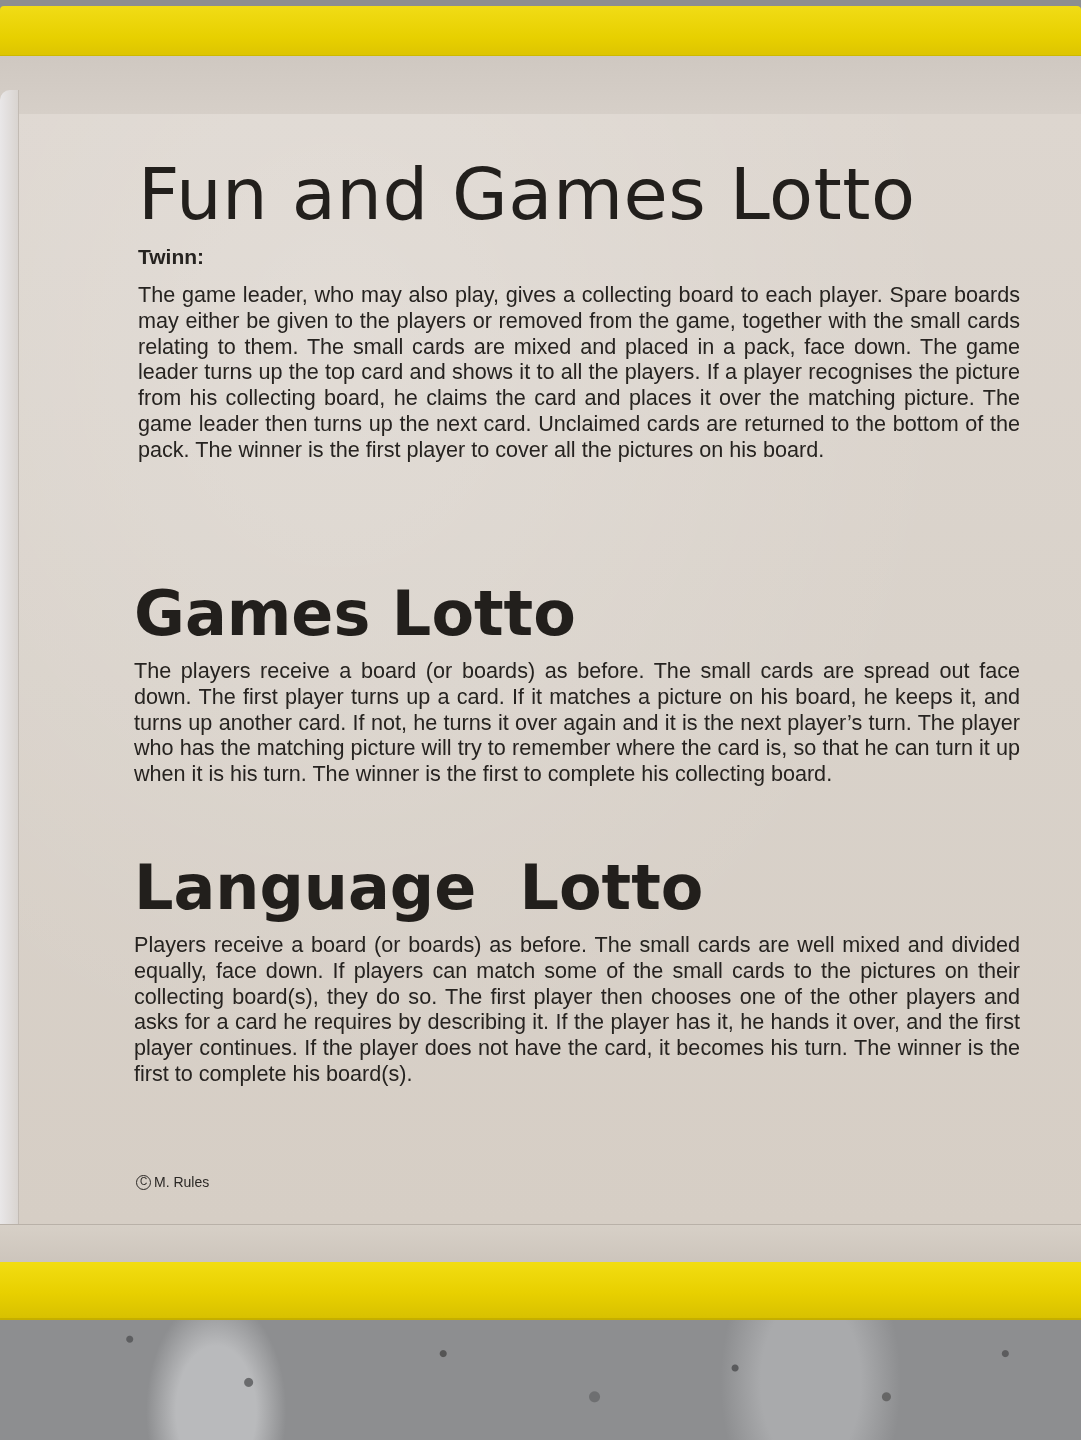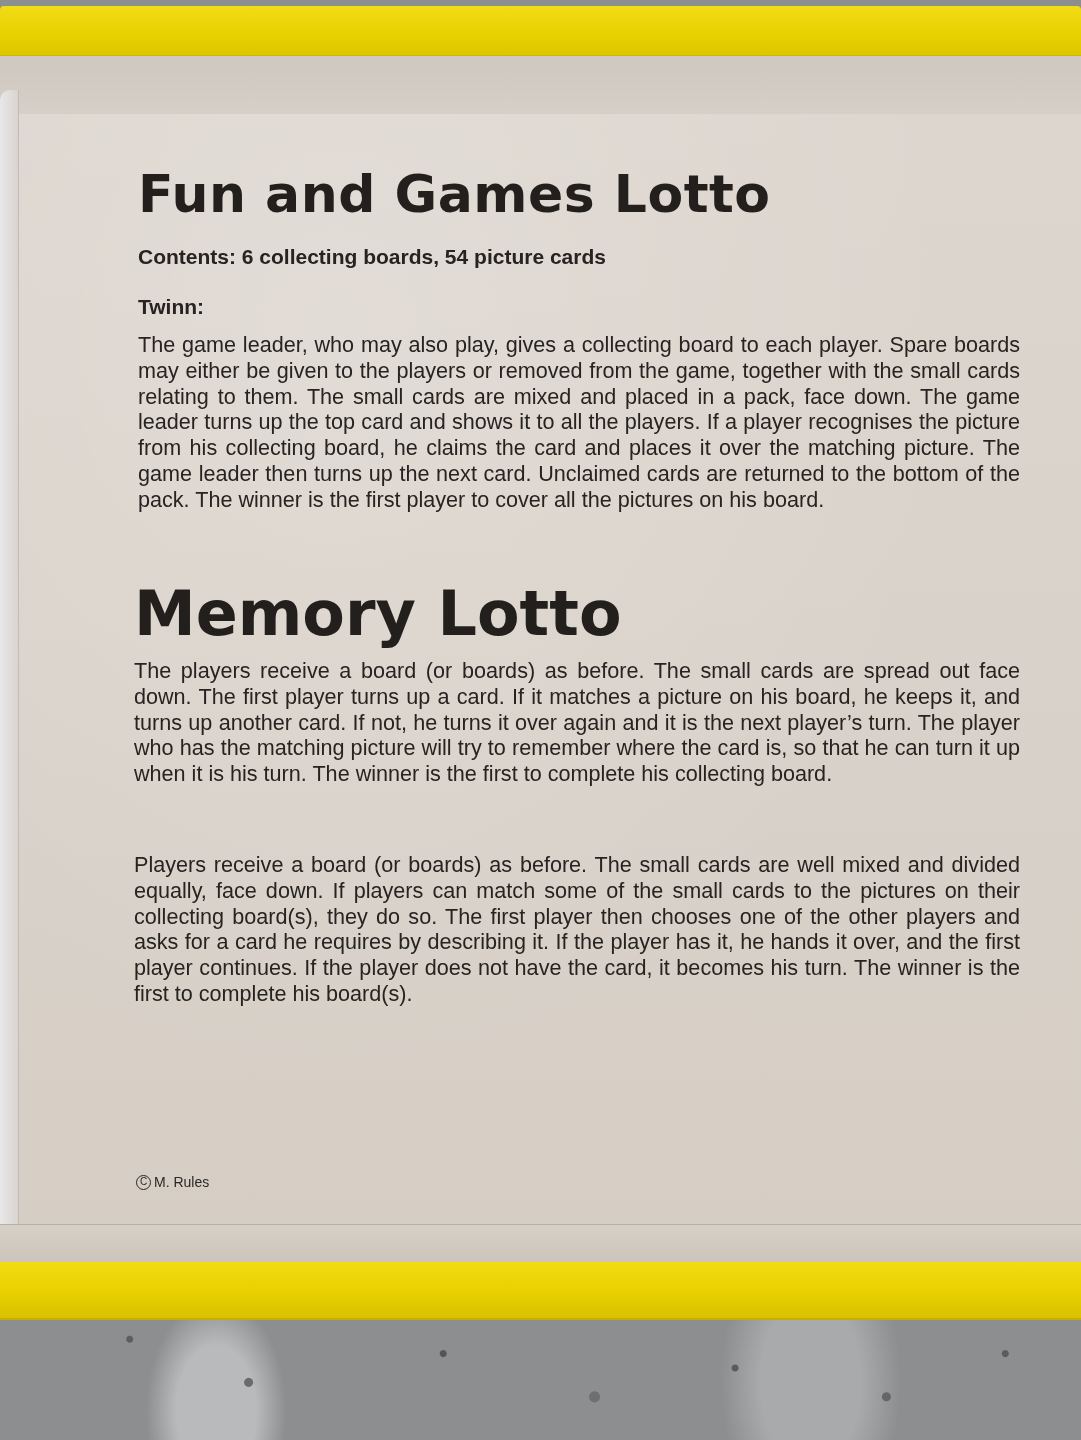--- a/index.html
+++ b/index.html
@@ -91,22 +91,22 @@
     }
     .content {
       position: absolute;
       left: 138px;
       top: 158px;
       width: 882px;
       color: #262320;
     }
     .title {
       font-family: "DejaVu Sans", sans-serif;
-      font-weight: bold;
-      font-size: 52px;
+      font-weight: normal;
+      font-size: 72px;
       letter-spacing: 0.5px;
       line-height: 72px;
       margin: 0 0 14px 0;
       color: #221f1c;
     }
     .contents-line {
       font-family: "Liberation Sans", sans-serif;
       font-weight: bold;
       font-size: 21px;
       line-height: 26px;
@@ -167,30 +167,30 @@
 <div class="surface"></div>
 <div class="rim-top"></div>
 <div class="wall-top"></div>
 <div class="wall-left"></div>
 <div class="sheet"></div>
 <div class="wall-bottom"></div>
 <div class="rim-bottom"></div>
 
 <div class="content">
   <h1 class="title">Fun and Games Lotto</h1>
-  <p class="contents-line">Contents: 6 collecting boards, 54 picture cards</p>
   <p class="rules-label">Twinn:</p>
   <p class="para">The game leader, who may also play, gives a collecting board to each player. Spare boards may either be given to the players or removed from the game, together with the small cards relating to them. The small cards are mixed and placed in a pack, face down. The game leader turns up the top card and shows it to all the players. If a player recognises the picture from his collecting board, he claims the card and places it over the matching picture. The game leader then turns up the next card. Unclaimed cards are returned to the bottom of the pack. The winner is the first player to cover all the pictures on his board.</p>
 </div>
 
 <div class="sec2">
-  <h2 class="section-heading">Memory Lotto</h2>
+  <h2 class="section-heading">Games Lotto</h2>
   <p class="para">The players receive a board (or boards) as before. The small cards are spread out face down. The first player turns up a card. If it matches a picture on his board, he keeps it, and turns up another card. If not, he turns it over again and it is the next player’s turn. The player who has the matching picture will try to remember where the card is, so that he can turn it up when it is his turn. The winner is the first to complete his collecting board.</p>
 </div>
 
 <div class="sec3">
+  <h2 class="section-heading" style="white-space: pre;">Language  Lotto</h2>
   <p class="para">Players receive a board (or boards) as before. The small cards are well mixed and divided equally, face down. If players can match some of the small cards to the pictures on their collecting board(s), they do so. The first player then chooses one of the other players and asks for a card he requires by describing it. If the player has it, he hands it over, and the first player continues. If the player does not have the card, it becomes his turn. The winner is the first to complete his board(s).</p>
 </div>
 
 <div class="copyright">
   <span class="c-icon">C</span>
   <span>M. Rules</span>
 </div>
 
 </body></html>

